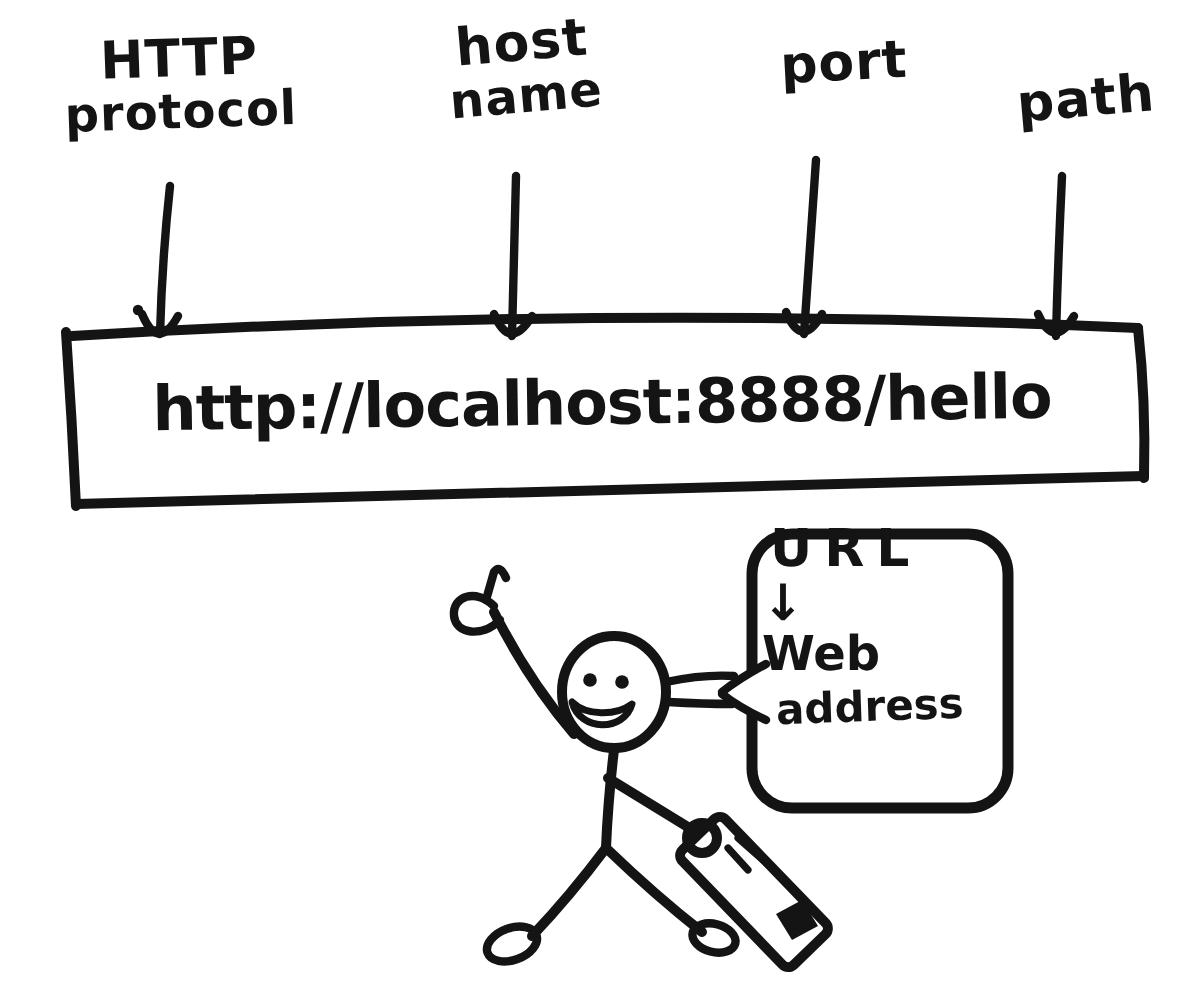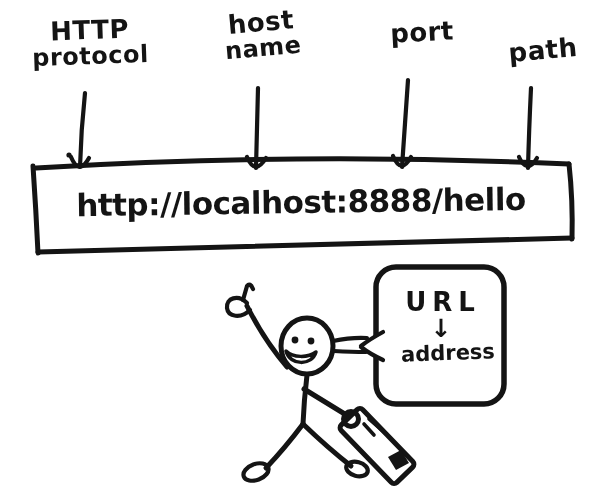--- a/index.html
+++ b/index.html
@@ -35,22 +35,22 @@
   .url-line {
     position: absolute;
     left: 36px; top: 184px; width: 530px;
     text-align: center;
     font-size: 31px; font-weight: 700;
     letter-spacing: -0.5px;
     transform: rotate(-0.8deg);
   }
   .bubble-txt {
     position: absolute;
-    left: 381px; top: 287px; width: 120px;
-    text-align: center; font-weight: 700;
+    left: 381px; top: 260px; width: 120px;
+    font-weight: 700;
   }
   .bubble-txt .b-title { font-size: 26px; letter-spacing: 6px; padding-left: 4px; }
   .bubble-txt .b-arrow { font-size: 25px; line-height: 0.95; }
   .bubble-txt .b-w1 { font-size: 24px; line-height: 1.15; }
   .bubble-txt .b-w2 { font-size: 21px; line-height: 1.2; transform: translateX(7px) rotate(-2deg); }
 </style>
 </head>
 <body>
 
 <div class="stage">
@@ -132,16 +132,17 @@
 
   <div class="hand lbl" style="left:493px; top:36px; width:100px; transform:rotate(-5deg);">
     <div class="l1">path</div>
   </div>
 
   <div class="url-line">http://localhost:8888/hello</div>
 
   <div class="bubble-txt">
     <div class="b-title">URL</div>
     <div class="b-arrow">↓</div>
+    <div class="b-w1">Web</div>
     <div class="b-w2">address</div>
   </div>
 
 </div>
 
 </body></html>

